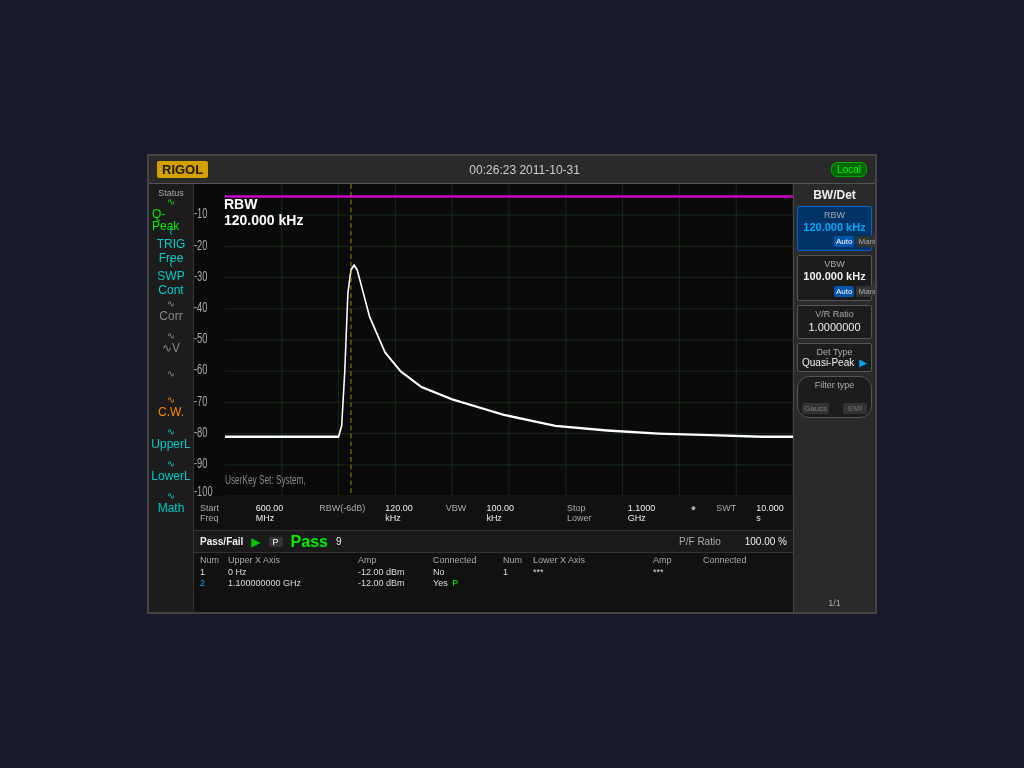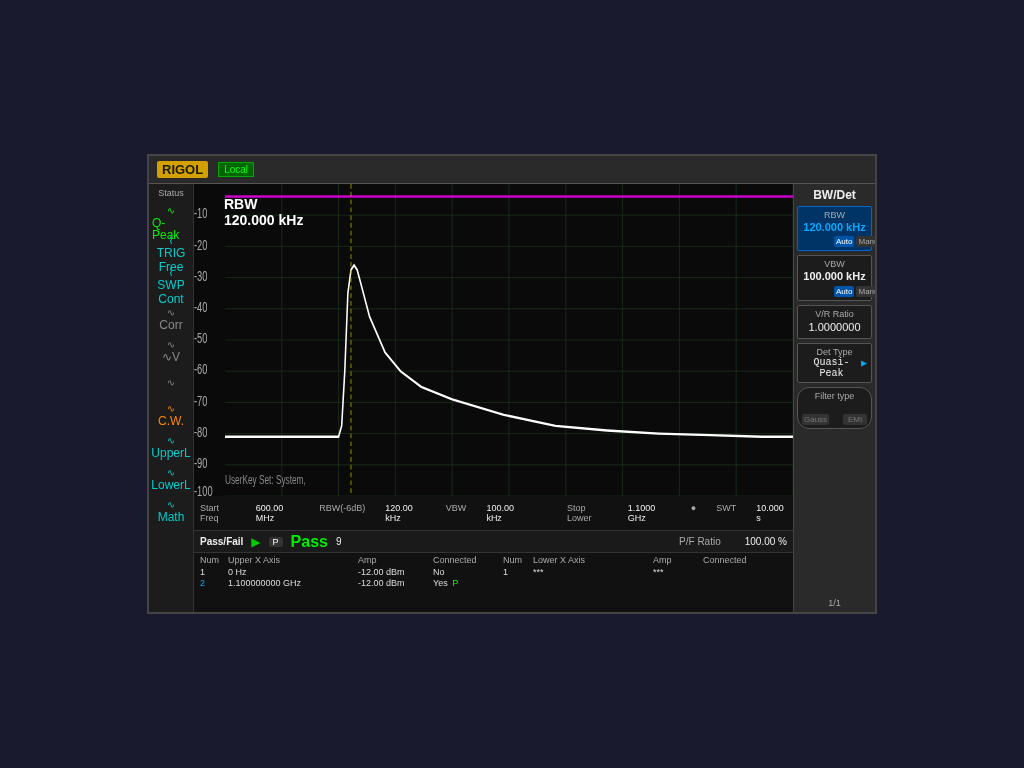--- a/index.html
+++ b/index.html
@@ -46,21 +46,21 @@
       text-align: center;
       color: #ccc;
       font-size: 12px;
     }
     .local-badge {
       background: #006600;
       color: #00ff00;
       font-size: 10px;
       padding: 1px 5px;
       border: 1px solid #00aa00;
-      border-radius: 0;
+      border-radius: 6px;
     }
     
     .main-area {
       display: flex;
       flex: 1;
       overflow: hidden;
     }
     
     .left-sidebar {
       width: 45px;
@@ -68,21 +68,21 @@
       display: flex;
       flex-direction: column;
       align-items: center;
       padding-top: 4px;
       flex-shrink: 0;
       border-right: 1px solid #333;
     }
     .status-label {
       color: #aaa;
       font-size: 9px;
-      margin-bottom: 10px;
+      margin-bottom: 1px;
     }
     .sidebar-btn {
       width: 38px;
       height: 30px;
       margin-bottom: 2px;
       display: flex;
       flex-direction: column;
       align-items: center;
       justify-content: center;
       cursor: pointer;
@@ -292,21 +292,20 @@
       text-align: center;
       padding: 2px 0;
     }
     .rp-det-value {
       color: #eee;
       font-size: 10px;
       text-align: center;
       display: flex;
       align-items: flex-start;
       justify-content: space-between;
-      font-family: Liberation Mono, monospace;
     }
     .chevron { color: #00aaff; font-size: 10px; }
     .rp-filter-section {
       width: 100%;
       background: #1c1c1c;
       border: 1px solid #555;
       border-radius: 12px;
       margin-bottom: 4px;
       padding: 3px 4px;
     }
@@ -349,20 +348,21 @@
       fill: none;
     }
   </style>
 </head>
 <body>
 
 <div class="instrument-frame">
 
   <div class="top-bar">
     <span class="logo">RIGOL</span>
+    <span class="top-bar-center">00:26:23 2011-10-31</span>
     <span class="local-badge">Local</span>
   </div>
 
   <div class="main-area">
 
     <div class="left-sidebar">
       <span class="status-label">Status</span>
       <div class="sidebar-btn btn-green">
         <span class="btn-icon">∿</span>
         <span class="btn-label">Q-Peak</span>

